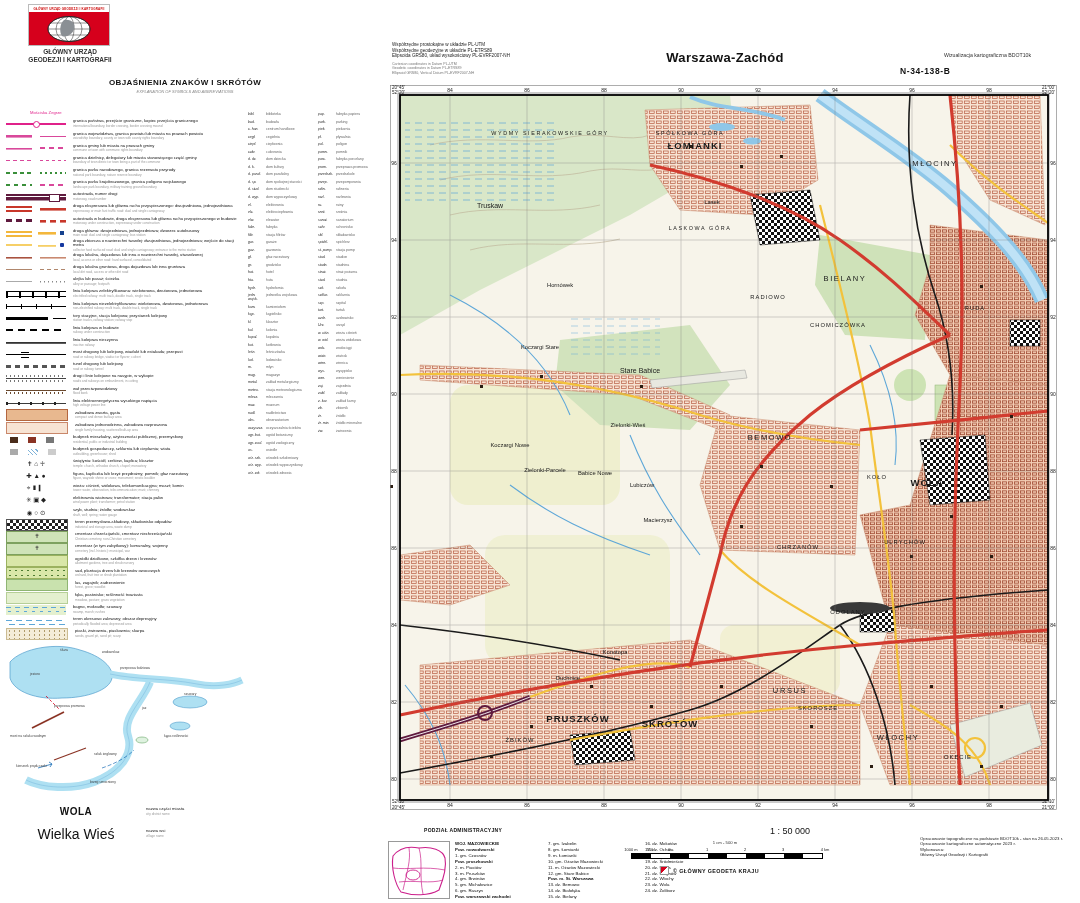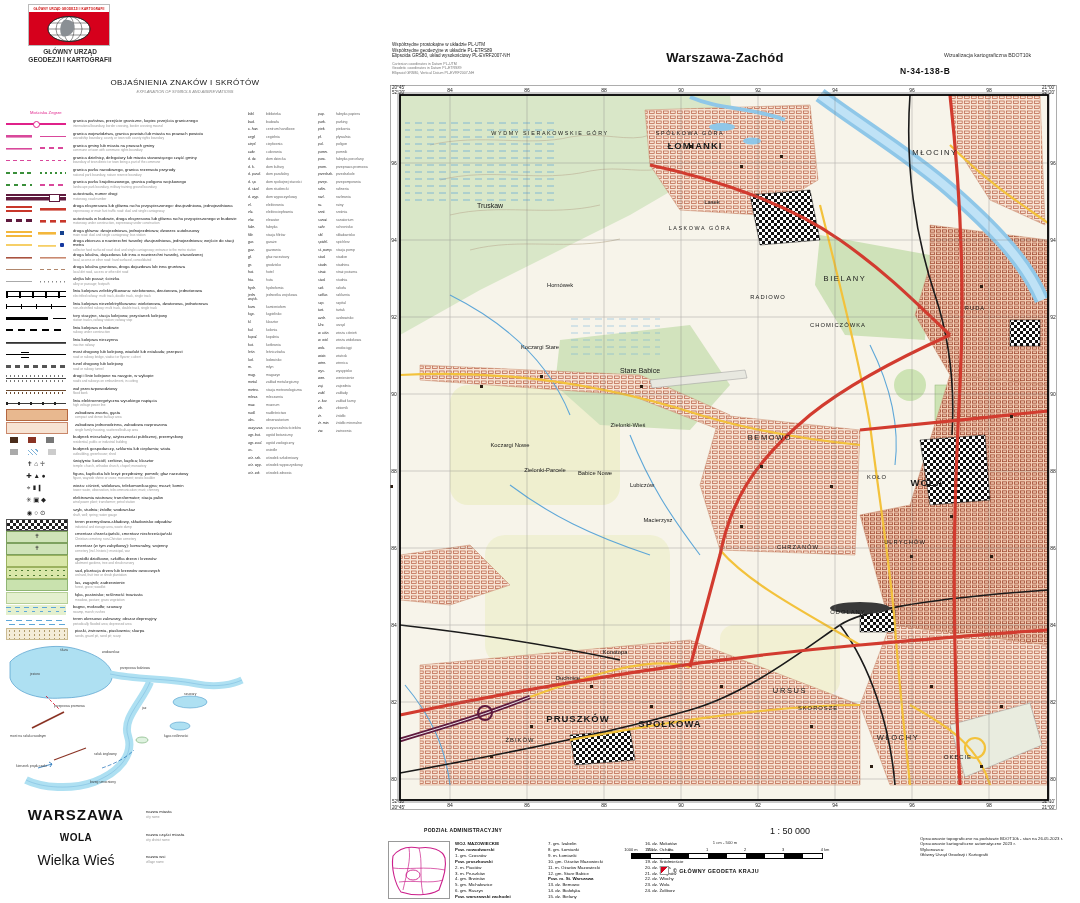--- a/index.html
+++ b/index.html
@@ -10,21 +10,21 @@
   #logo .bar{height:7px;background:#fff;display:flex;align-items:center;justify-content:center;
     font-size:3px;color:#c00;font-weight:bold;letter-spacing:.2px}
   #logo .globe{height:33px;background:#d6001c;display:flex;align-items:center;justify-content:center}
   #agency{left:10px;top:48px;width:120px;text-align:center;font-size:6.5px;line-height:8px;color:#333;font-weight:bold}
   #coords{left:392px;top:42px;font-size:4.6px;line-height:5.6px;color:#222}
   #coords .en{font-size:3.6px;line-height:4.6px;color:#777;margin-top:3px}
   #sheet-title{left:560px;top:50px;width:330px;text-align:center;font-size:13px;font-weight:bold;letter-spacing:.3px}
   #viz{left:900px;top:52px;width:175px;text-align:center;font-size:5.2px;color:#333}
   #sheet-code{left:900px;top:66px;width:175px;text-align:left;font-size:8.5px;font-weight:bold;letter-spacing:.6px}
   
-  #legend-title{left:60px;top:78px;width:250px;text-align:center;font-size:8px;font-weight:normal;letter-spacing:.4px}
+  #legend-title{left:60px;top:78px;width:250px;text-align:center;font-size:8px;font-weight:bold;letter-spacing:.4px}
   #legend-sub{left:60px;top:89px;width:250px;text-align:center;font-size:4px;color:#888;font-style:italic}
   #crossing{left:30px;top:110px;font-size:4.2px;color:#e0218a}
   #legend-rows{left:6px;top:118px;width:240px}
   .lrow{display:flex;align-items:center;height:12.15px}
   .sw{width:60px;height:10px;flex:none;margin-right:7px;position:relative;background-repeat:no-repeat}
   .ltx{font-size:4.2px;line-height:4.6px;color:#111}
   .ltx .en{font-size:3.2px;color:#999;display:block}
   .gly{font-size:6.5px;line-height:10px;text-align:center;color:#222}
   .b1{background:linear-gradient(#e0218a,#e0218a) 0 50%/100% 2.4px no-repeat}
   .b1::after{content:"";position:absolute;left:27px;top:2px;width:5px;height:5px;border:1px solid #e0218a;border-radius:50%;background:#fff}
@@ -725,24 +725,20 @@
       <div style="left: 8px; top: 94px;">most na szlaku wodnym</div>
       <div style="left: 92px; top: 112px;">szlak żeglowny</div>
       <div style="left: 14px; top: 124px;">kierunek prądu rzeki</div>
       <div style="left: 88px; top: 140px;">brzeg umocniony</div>
       <div style="left: 28px; top: 32px;">jezioro</div>
     </div>
 </div>
 
 <div class="abs" id="name-examples">
     <div class="nrow">
-      <div class="lab n-city">WARSZAWA</div>
-      <div class="des">nazwa miasta<span class="en">city name</span></div>
-    </div>
-    <div class="nrow">
       <div class="lab n-district">WOLA</div>
       <div class="des">nazwa części miasta<span class="en">city district name</span></div>
     </div>
     <div class="nrow">
       <div class="lab n-village">Wielka Wieś</div>
       <div class="des">nazwa wsi<span class="en">village name</span></div>
     </div>
   </div>
 
 <div class="abs" id="map-wrap">
@@ -900,21 +896,21 @@
   </g>
 
   <rect x="0.5" y="0.5" width="666" height="724" fill="none" stroke="#777" stroke-width="0.6"></rect>
   <rect x="8" y="8" width="651" height="709" fill="none" stroke="#333" stroke-width="0.5"></rect>
   <rect x="10" y="10" width="648" height="705" fill="none" stroke="#000" stroke-width="1.8"></rect>
 </svg>
   <div id="map-labels">
       <div class="m-terrain" style="left: 160px; top: 48px;">WYDMY SIERAKOWSKIE GÓRY</div>
       <div class="m-terrain" style="left: 300px; top: 48px;">SPÓŁKOWA GÓRA</div>
       <div class="m-city" style="left: 305px; top: 60px;">ŁOMIANKI</div>
-      <div class="m-district" style="left: 545px; top: 67px;">MŁOCINY</div>
+      <div class="m-district" style="left: 545px; top: 78px;">MŁOCINY</div>
       <div class="m-town" style="left: 100px; top: 120px;">Truskaw</div>
       <div class="m-village" style="left: 322px; top: 117px;">Lasek</div>
       <div class="m-terrain" style="left: 310px; top: 143px;">LASKOWA GÓRA</div>
       <div class="m-village" style="left: 170px; top: 200px;">Hornówek</div>
       <div class="m-district" style="left: 455px; top: 193px;">BIELANY</div>
       <div class="m-dsmall" style="left: 378px; top: 212px;">RADIOWO</div>
       <div class="m-dsmall" style="left: 448px; top: 240px;">CHOMICZÓWKA</div>
       <div class="m-dsmall" style="left: 585px; top: 223px;">RUDA</div>
       <div class="m-village" style="left: 150px; top: 262px;">Koczargi Stare</div>
       <div class="m-town" style="left: 250px; top: 285px;">Stare Babice</div>
@@ -928,21 +924,21 @@
       <div class="m-city" style="left: 537px; top: 397px;">WOLA</div>
       <div class="m-village" style="left: 268px; top: 435px;">Macierzysz</div>
       <div class="m-dsmall" style="left: 408px; top: 462px;">CHRZANÓW</div>
       <div class="m-dsmall" style="left: 515px; top: 457px;">ULRYCHÓW</div>
       <div class="m-dsmall" style="left: 458px; top: 527px;">ODOLANY</div>
       <div class="m-village" style="left: 225px; top: 567px;">Konotopa</div>
       <div class="m-village" style="left: 178px; top: 593px;">Duchnice</div>
       <div class="m-district" style="left: 400px; top: 605px;">URSUS</div>
       <div class="m-dsmall" style="left: 428px; top: 623px;">SKOROSZE</div>
       <div class="m-city" style="left: 188px; top: 633px;">PRUSZKÓW</div>
-      <div class="m-city" style="left: 280px; top: 638px;">SPÓŁKOWA</div>
+      <div class="m-city" style="left: 280px; top: 638px;">SKRÓTÓW</div>
       <div class="m-dsmall" style="left: 130px; top: 655px;">ŻBIKÓW</div>
       <div class="m-district" style="left: 508px; top: 652px;">WŁOCHY</div>
       <div class="m-dsmall" style="left: 568px; top: 672px;">OKĘCIE</div>
     </div>
   <div id="grid-nums">
       <div style="left: 60px; top: 5px;">84</div>
       <div style="left: 60px; top: 720px;">84</div>
       <div style="left: 137px; top: 5px;">86</div>
       <div style="left: 137px; top: 720px;">86</div>
       <div style="left: 214px; top: 5px;">88</div>

